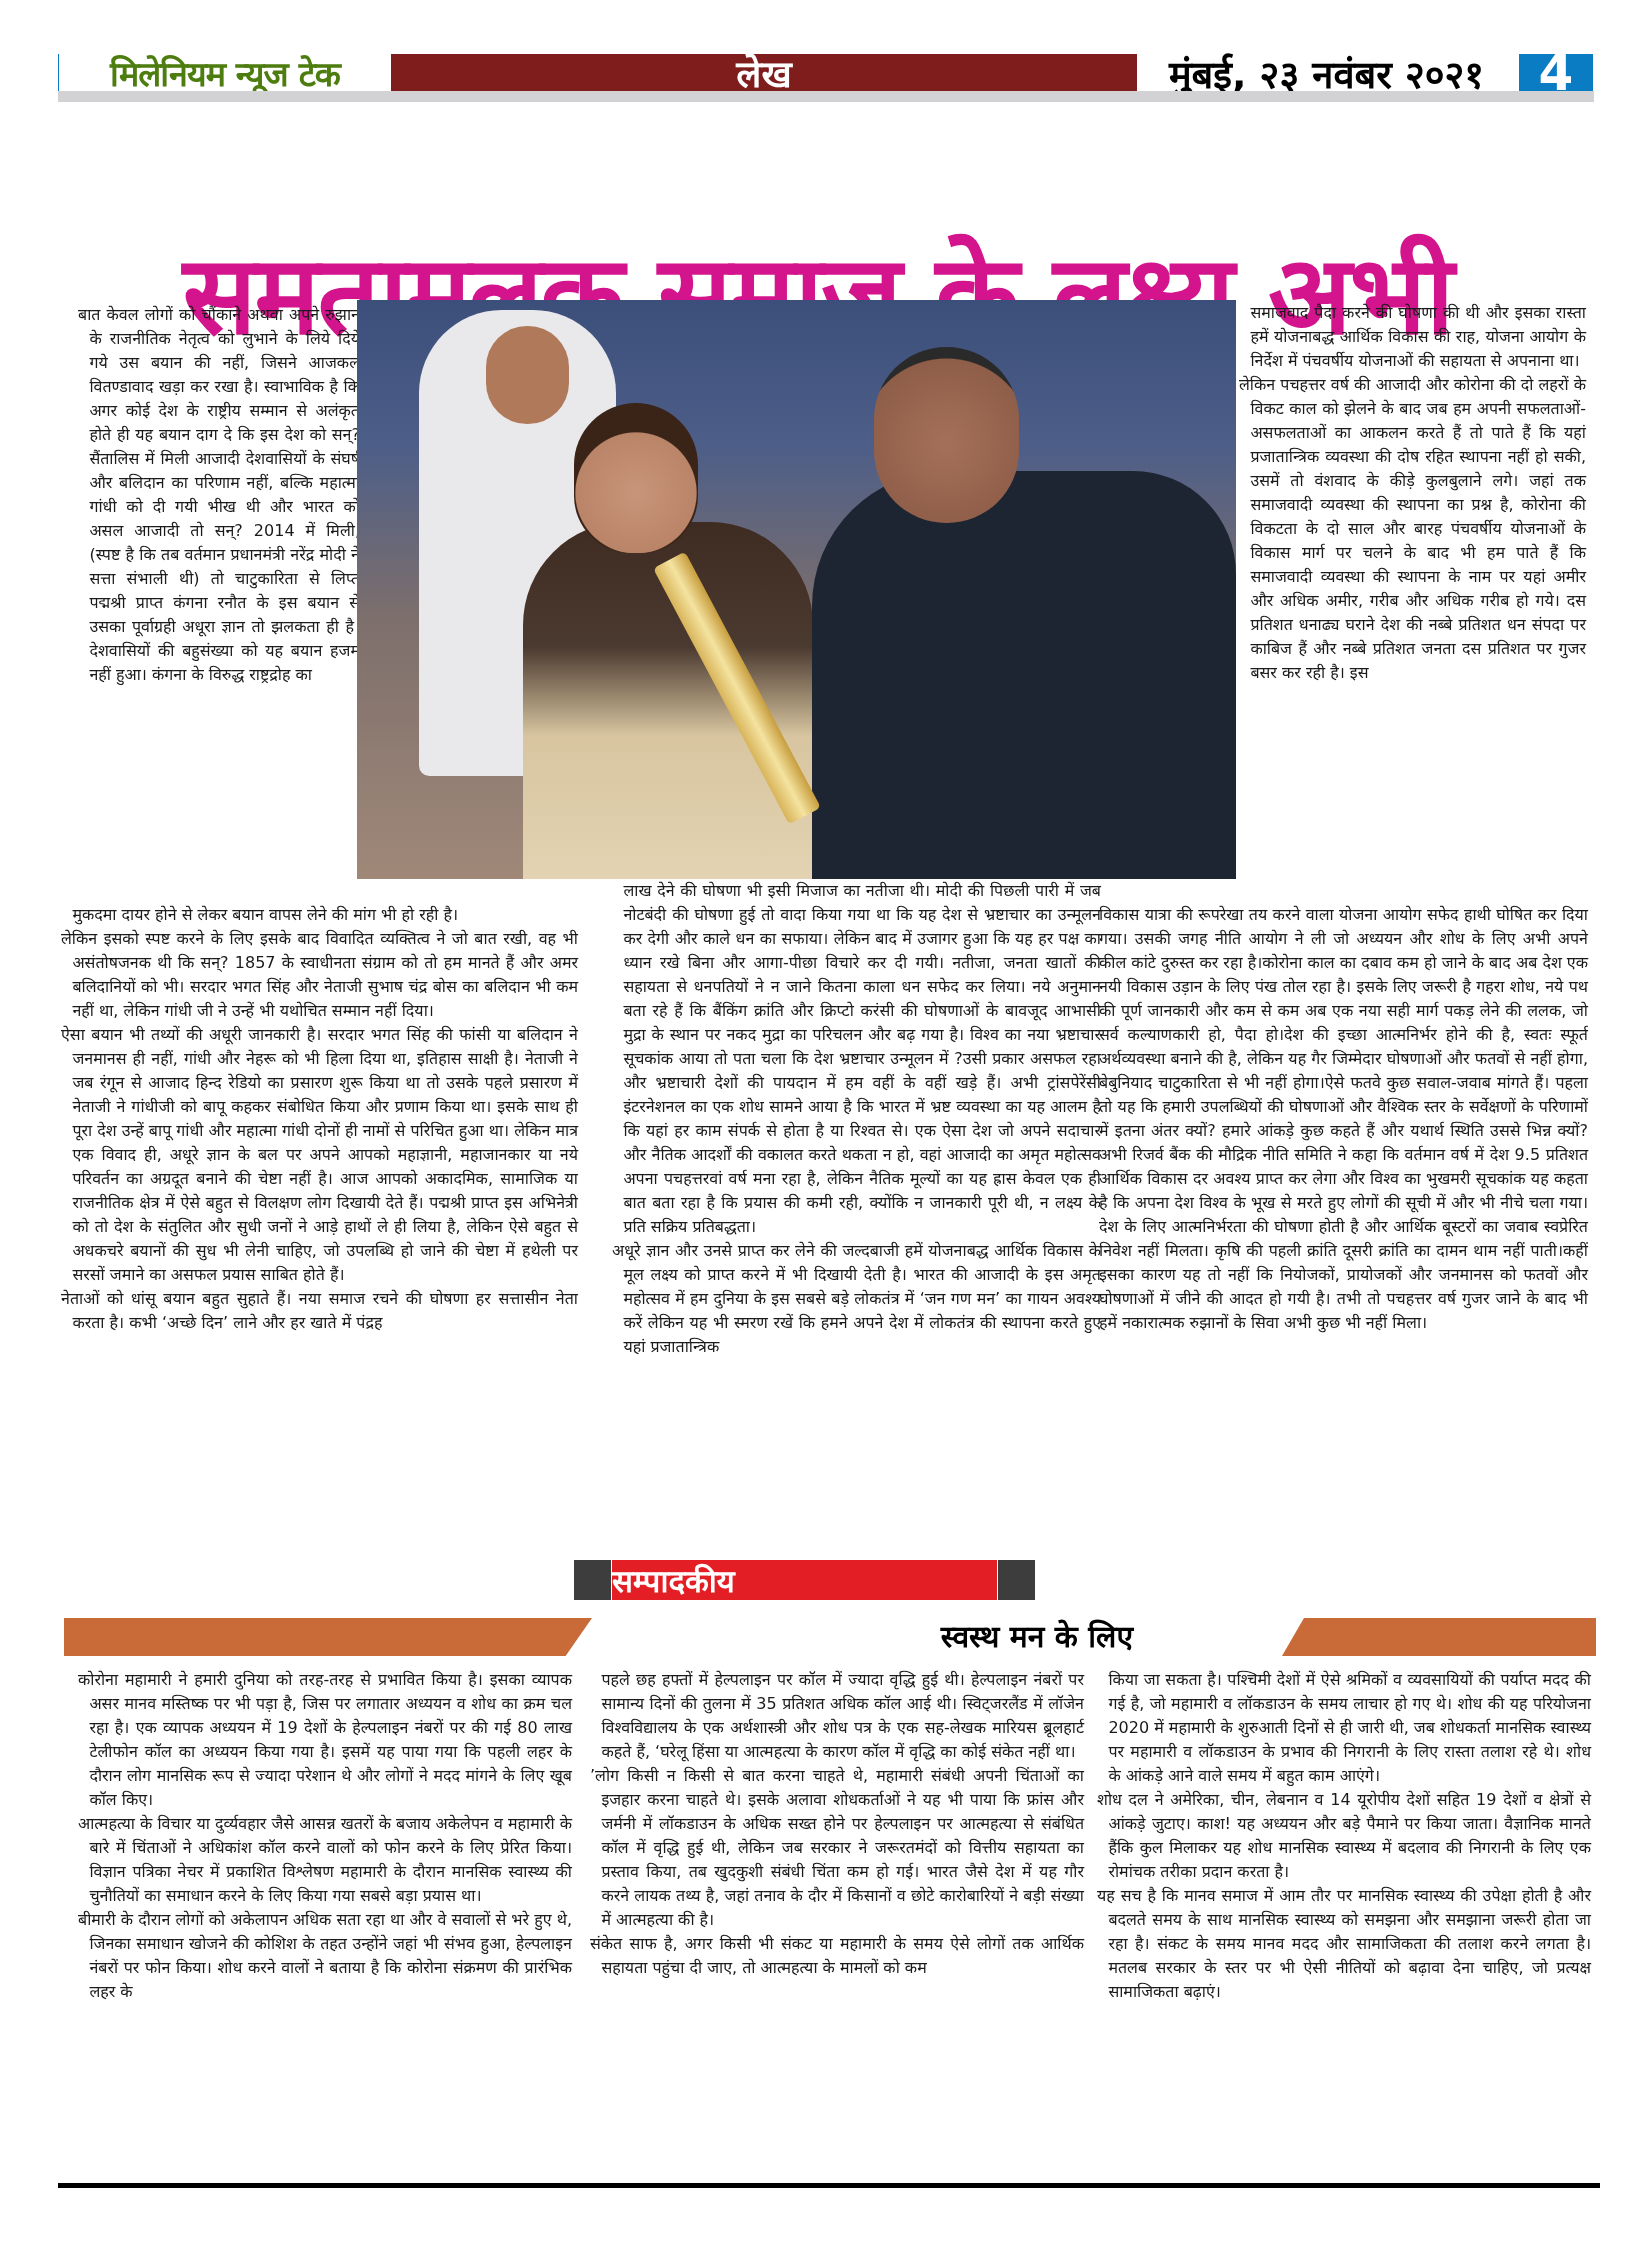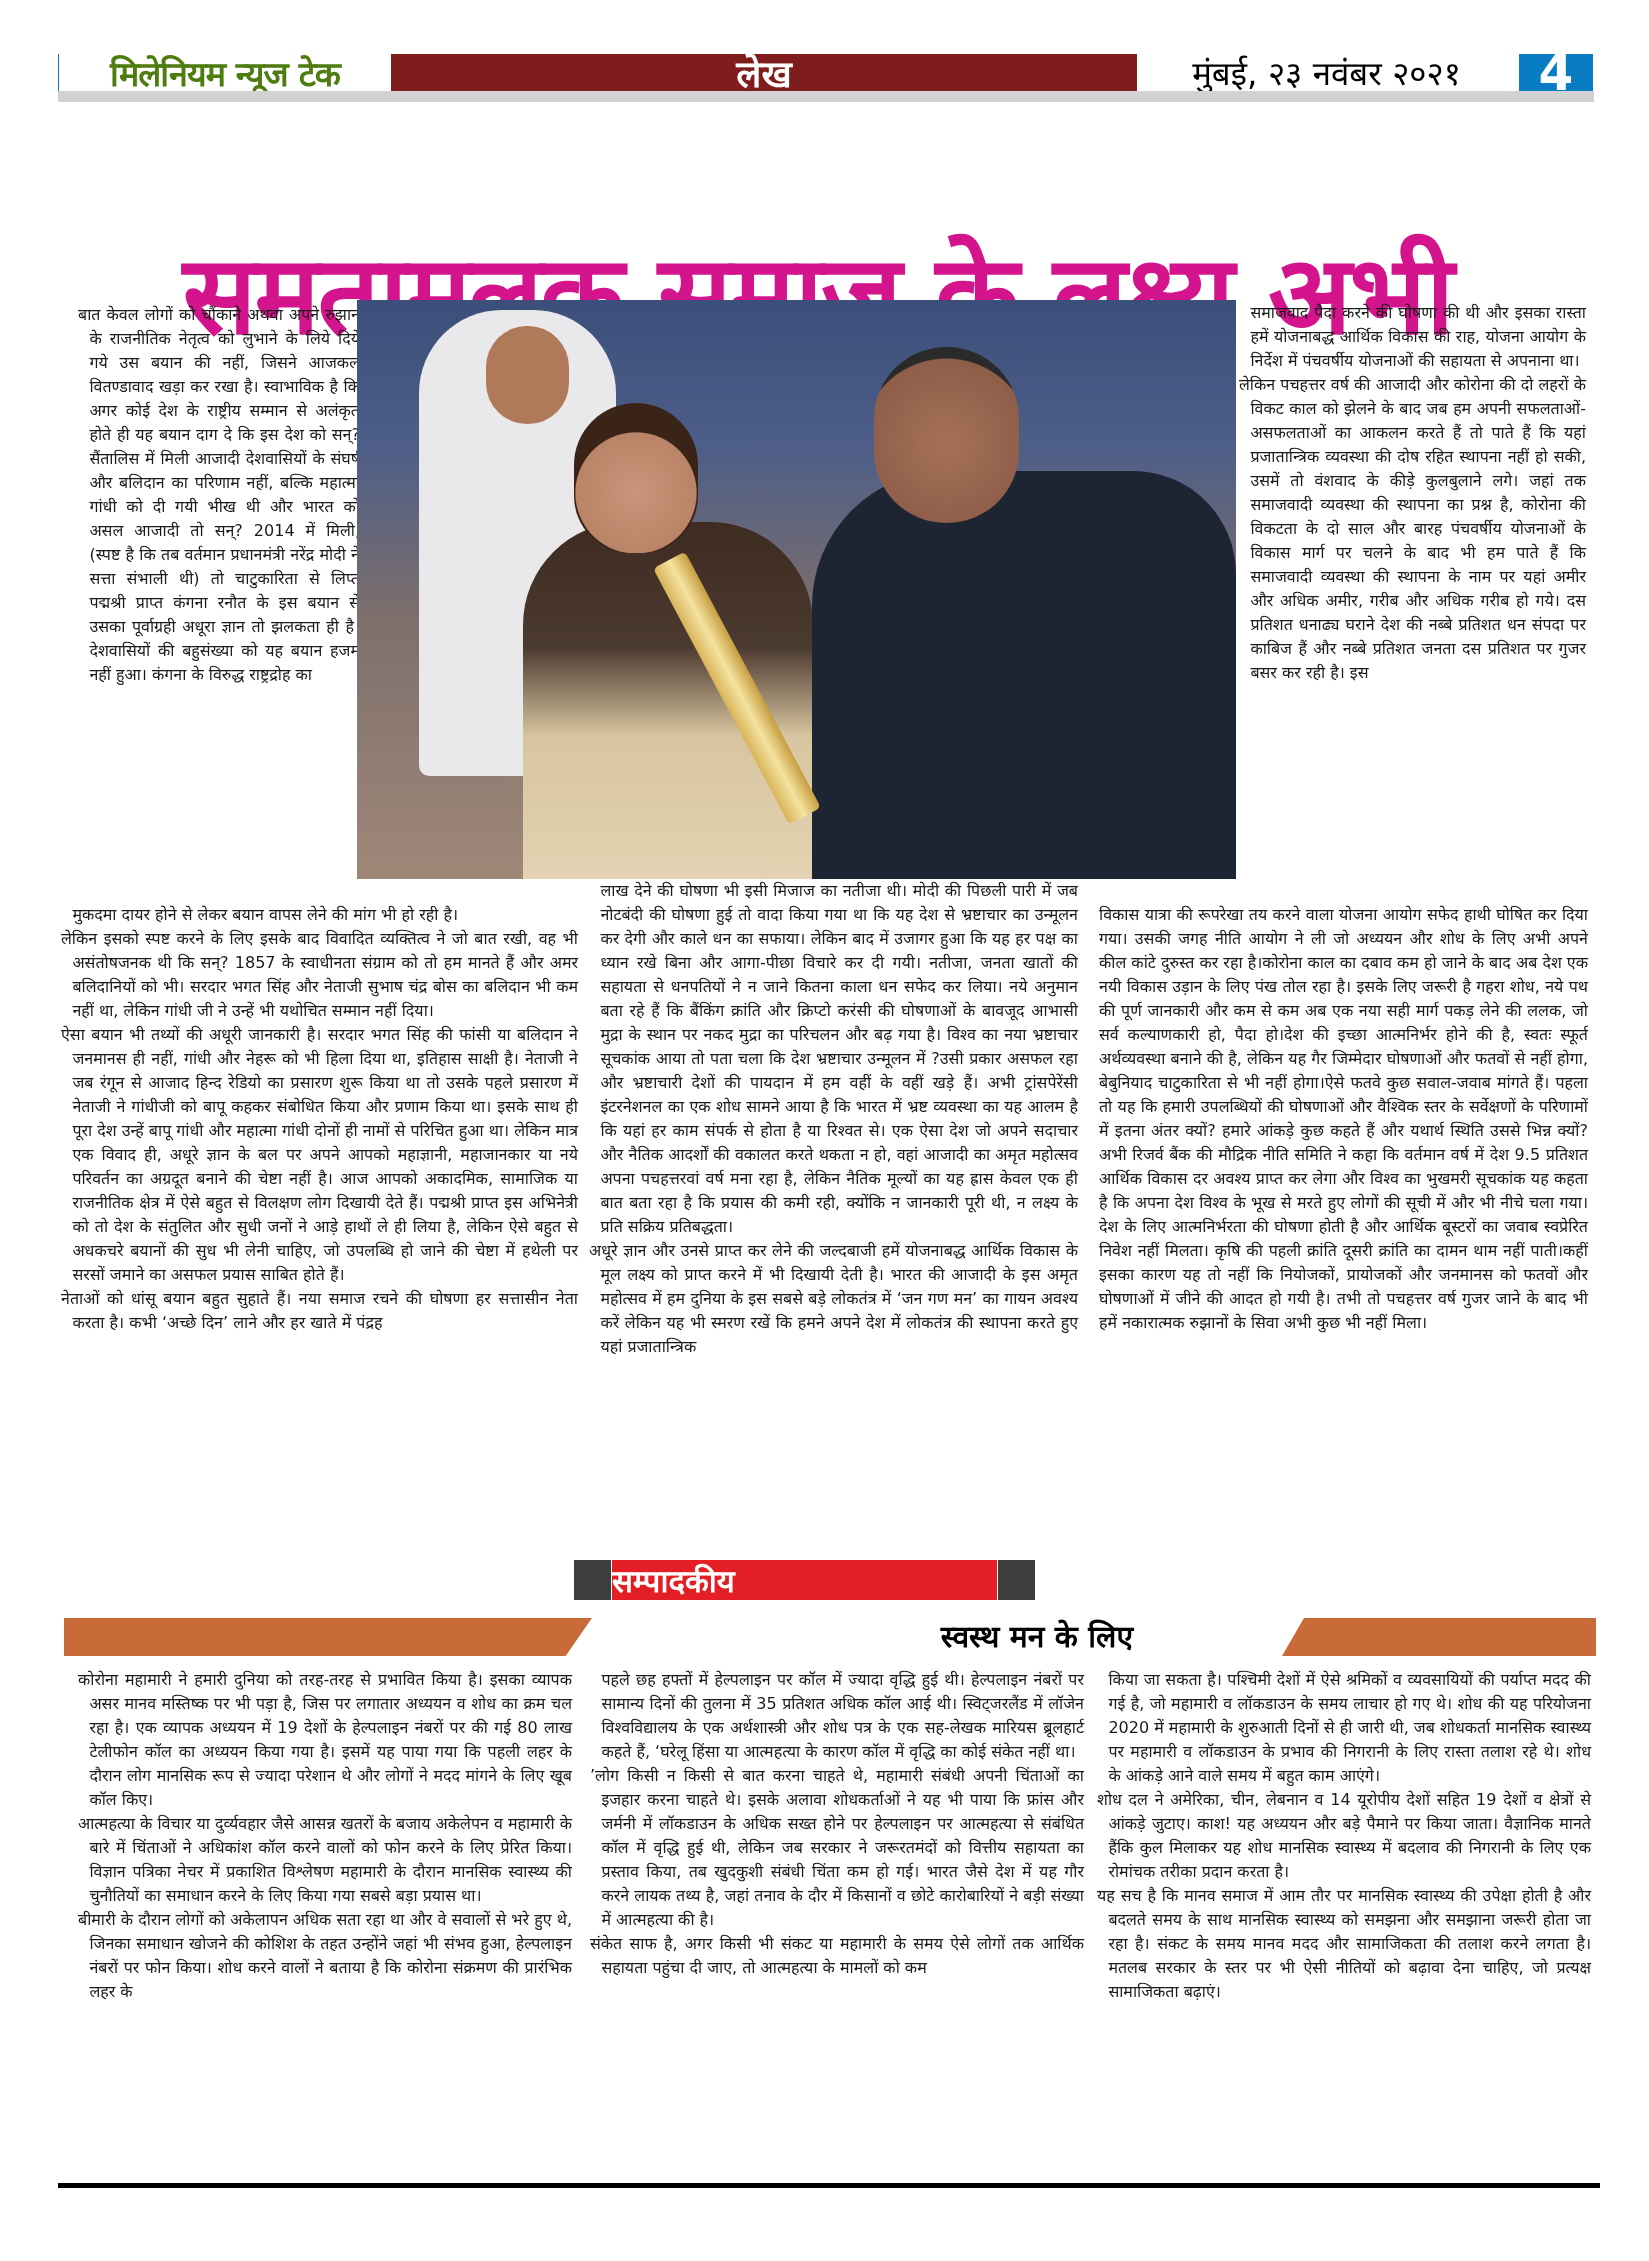--- a/index.html
+++ b/index.html
@@ -6,21 +6,21 @@
   body { width: 1650px; height: 2261px; position: relative; overflow: hidden;
          font-family: "DejaVu Sans", "Liberation Sans", sans-serif; color: #1a1a1a; }
 
   
   .masthead { position: absolute; left: 58px; top: 54px; width: 1536px; height: 37px; display: flex; }
   .mh-brand { width: 332px; height: 37px; border-left: 1.6px solid #0a7cc4; display: flex; align-items: center;
               justify-content: center; color: #4d7c0f; font-weight: bold; font-size: 34px; letter-spacing: -1px; }
   .mh-section { width: 746px; height: 37px; background: #7f1d1d; color: #ffffff; display: flex;
                 align-items: center; justify-content: center; font-weight: bold; font-size: 37px; }
   .mh-date { width: 379px; height: 37px; display: flex; align-items: center; justify-content: center;
-             font-weight: normal; font-size: 33px; color: #000; }
+             font-weight: bold; font-size: 38px; color: #000; }
   .mh-page { width: 74px; height: 37px; background: #0a7cc4; color: #fff; display: flex; align-items: center;
              justify-content: center; font-weight: bold; font-size: 50px; border-left: 3.1px solid #fff;
              box-shadow: inset 5.2px 0 0 #0a7cc4; }
   .mh-underbar { position: absolute; left: 58px; top: 91px; width: 1536px; height: 11.4px; background: #d2d2d4; }
 
   
   .headline { position: absolute; left: 119px; top: 155px; width: 1397px; text-align: center;
               color: #d4148c; font-weight: bold; font-size: 109px; line-height: 135px; letter-spacing: -2.1px; }
 
   
@@ -86,21 +86,21 @@
   <div class="scroll"></div>
 </figure>
 
 <div class="col" style="left:61px; top:903px; width:517px;">
   <p class="indent">मुकदमा दायर होने से लेकर बयान वापस लेने की मांग भी हो रही है।</p>
   <p class="lead">लेकिन इसको स्पष्ट करने के लिए इसके बाद विवादित व्यक्तित्व ने जो बात रखी, वह भी असंतोषजनक थी कि सन्? 1857 के स्वाधीनता संग्राम को तो हम मानते हैं और अमर बलिदानियों को भी। सरदार भगत सिंह और नेताजी सुभाष चंद्र बोस का बलिदान भी कम नहीं था, लेकिन गांधी जी ने उन्हें भी यथोचित सम्मान नहीं दिया।</p>
   <p class="lead">ऐसा बयान भी तथ्यों की अधूरी जानकारी है। सरदार भगत सिंह की फांसी या बलिदान ने जनमानस ही नहीं, गांधी और नेहरू को भी हिला दिया था, इतिहास साक्षी है। नेताजी ने जब रंगून से आजाद हिन्द रेडियो का प्रसारण शुरू किया था तो उसके पहले प्रसारण में नेताजी ने गांधीजी को बापू कहकर संबोधित किया और प्रणाम किया था। इसके साथ ही पूरा देश उन्हें बापू गांधी और महात्मा गांधी दोनों ही नामों से परिचित हुआ था। लेकिन मात्र एक विवाद ही, अधूरे ज्ञान के बल पर अपने आपको महाज्ञानी, महाजानकार या नये परिवर्तन का अग्रदूत बनाने की चेष्टा नहीं है। आज आपको अकादमिक, सामाजिक या राजनीतिक क्षेत्र में ऐसे बहुत से विलक्षण लोग दिखायी देते हैं। पद्मश्री प्राप्त इस अभिनेत्री को तो देश के संतुलित और सुधी जनों ने आड़े हाथों ले ही लिया है, लेकिन ऐसे बहुत से अधकचरे बयानों की सुध भी लेनी चाहिए, जो उपलब्धि हो जाने की चेष्टा में हथेली पर सरसों जमाने का असफल प्रयास साबित होते हैं।</p>
   <p class="lead">नेताओं को धांसू बयान बहुत सुहाते हैं। नया समाज रचने की घोषणा हर सत्तासीन नेता करता है। कभी ‘अच्छे दिन’ लाने और हर खाते में पंद्रह</p>
 </div>
 
-<div class="col" style="left:589px; top:879px; width:489px;">
+<div class="col" style="left:612px; top:879px; width:489px;">
   <p class="indent">लाख देने की घोषणा भी इसी मिजाज का नतीजा थी। मोदी की पिछली पारी में जब नोटबंदी की घोषणा हुई तो वादा किया गया था कि यह देश से भ्रष्टाचार का उन्मूलन कर देगी और काले धन का सफाया। लेकिन बाद में उजागर हुआ कि यह हर पक्ष का ध्यान रखे बिना और आगा-पीछा विचारे कर दी गयी। नतीजा, जनता खातों की सहायता से धनपतियों ने न जाने कितना काला धन सफेद कर लिया। नये अनुमान बता रहे हैं कि बैंकिंग क्रांति और क्रिप्टो करंसी की घोषणाओं के बावजूद आभासी मुद्रा के स्थान पर नकद मुद्रा का परिचलन और बढ़ गया है। विश्व का नया भ्रष्टाचार सूचकांक आया तो पता चला कि देश भ्रष्टाचार उन्मूलन में ?उसी प्रकार असफल रहा और भ्रष्टाचारी देशों की पायदान में हम वहीं के वहीं खड़े हैं। अभी ट्रांसपेरेंसी इंटरनेशनल का एक शोध सामने आया है कि भारत में भ्रष्ट व्यवस्था का यह आलम है कि यहां हर काम संपर्क से होता है या रिश्वत से। एक ऐसा देश जो अपने सदाचार और नैतिक आदर्शों की वकालत करते थकता न हो, वहां आजादी का अमृत महोत्सव अपना पचहत्तरवां वर्ष मना रहा है, लेकिन नैतिक मूल्यों का यह ह्रास केवल एक ही बात बता रहा है कि प्रयास की कमी रही, क्योंकि न जानकारी पूरी थी, न लक्ष्य के प्रति सक्रिय प्रतिबद्धता।</p>
   <p class="lead">अधूरे ज्ञान और उनसे प्राप्त कर लेने की जल्दबाजी हमें योजनाबद्ध आर्थिक विकास के मूल लक्ष्य को प्राप्त करने में भी दिखायी देती है। भारत की आजादी के इस अमृत महोत्सव में हम दुनिया के इस सबसे बड़े लोकतंत्र में ‘जन गण मन’ का गायन अवश्य करें लेकिन यह भी स्मरण रखें कि हमने अपने देश में लोकतंत्र की स्थापना करते हुए यहां प्रजातान्त्रिक</p>
 </div>
 
 <div class="col" style="left:1239px; top:301px; width:347px;">
   <p class="indent">समाजवाद पैदा करने की घोषणा की थी और इसका रास्ता हमें योजनाबद्ध आर्थिक विकास की राह, योजना आयोग के निर्देश में पंचवर्षीय योजनाओं की सहायता से अपनाना था।</p>
   <p class="lead">लेकिन पचहत्तर वर्ष की आजादी और कोरोना की दो लहरों के विकट काल को झेलने के बाद जब हम अपनी सफलताओं-असफलताओं का आकलन करते हैं तो पाते हैं कि यहां प्रजातान्त्रिक व्यवस्था की दोष रहित स्थापना नहीं हो सकी, उसमें तो वंशवाद के कीड़े कुलबुलाने लगे। जहां तक समाजवादी व्यवस्था की स्थापना का प्रश्न है, कोरोना की विकटता के दो साल और बारह पंचवर्षीय योजनाओं के विकास मार्ग पर चलने के बाद भी हम पाते हैं कि समाजवादी व्यवस्था की स्थापना के नाम पर यहां अमीर और अधिक अमीर, गरीब और अधिक गरीब हो गये। दस प्रतिशत धनाढ्य घराने देश की नब्बे प्रतिशत धन संपदा पर काबिज हैं और नब्बे प्रतिशत जनता दस प्रतिशत पर गुजर बसर कर रही है। इस</p>
 </div>
 
 <div class="col" style="left:1099px; top:879px; width:489px; text-indent:166px;margin-top:24px;">

